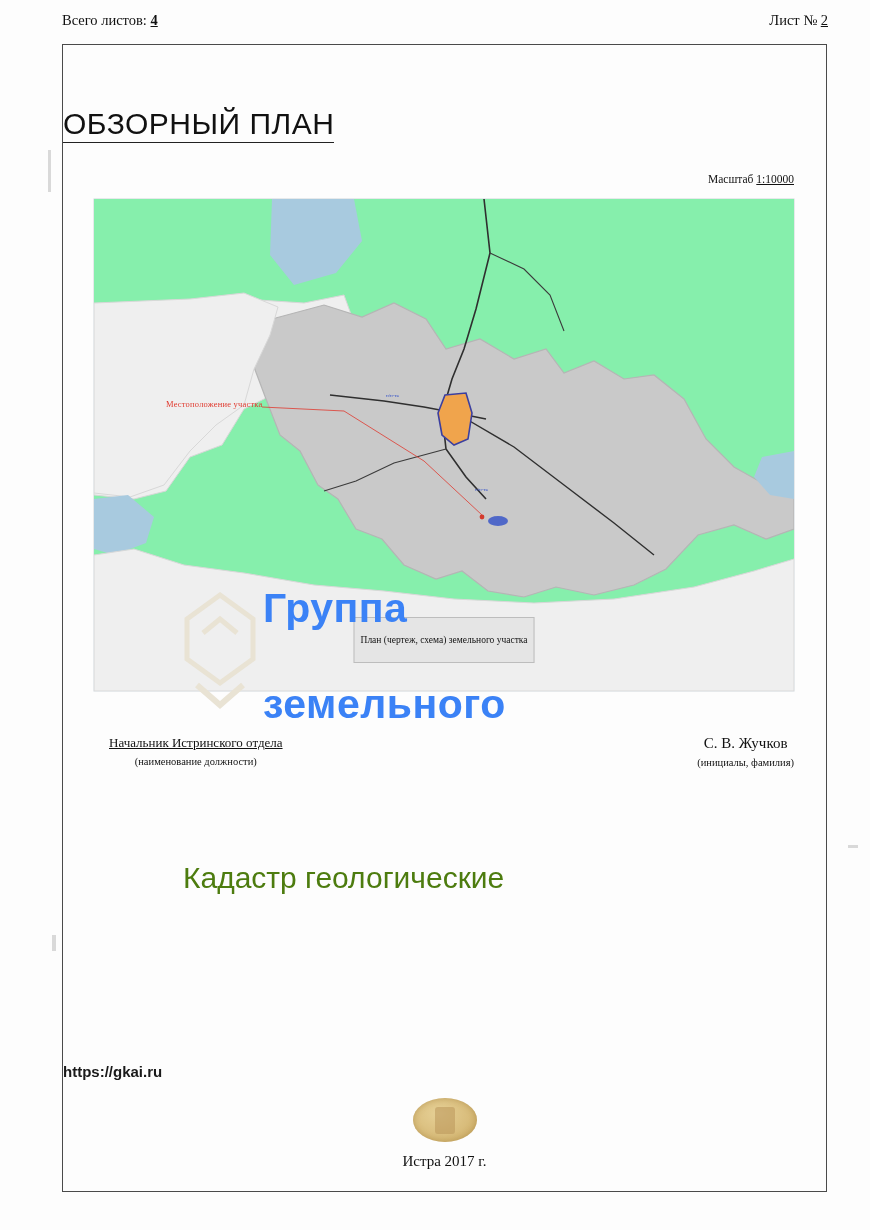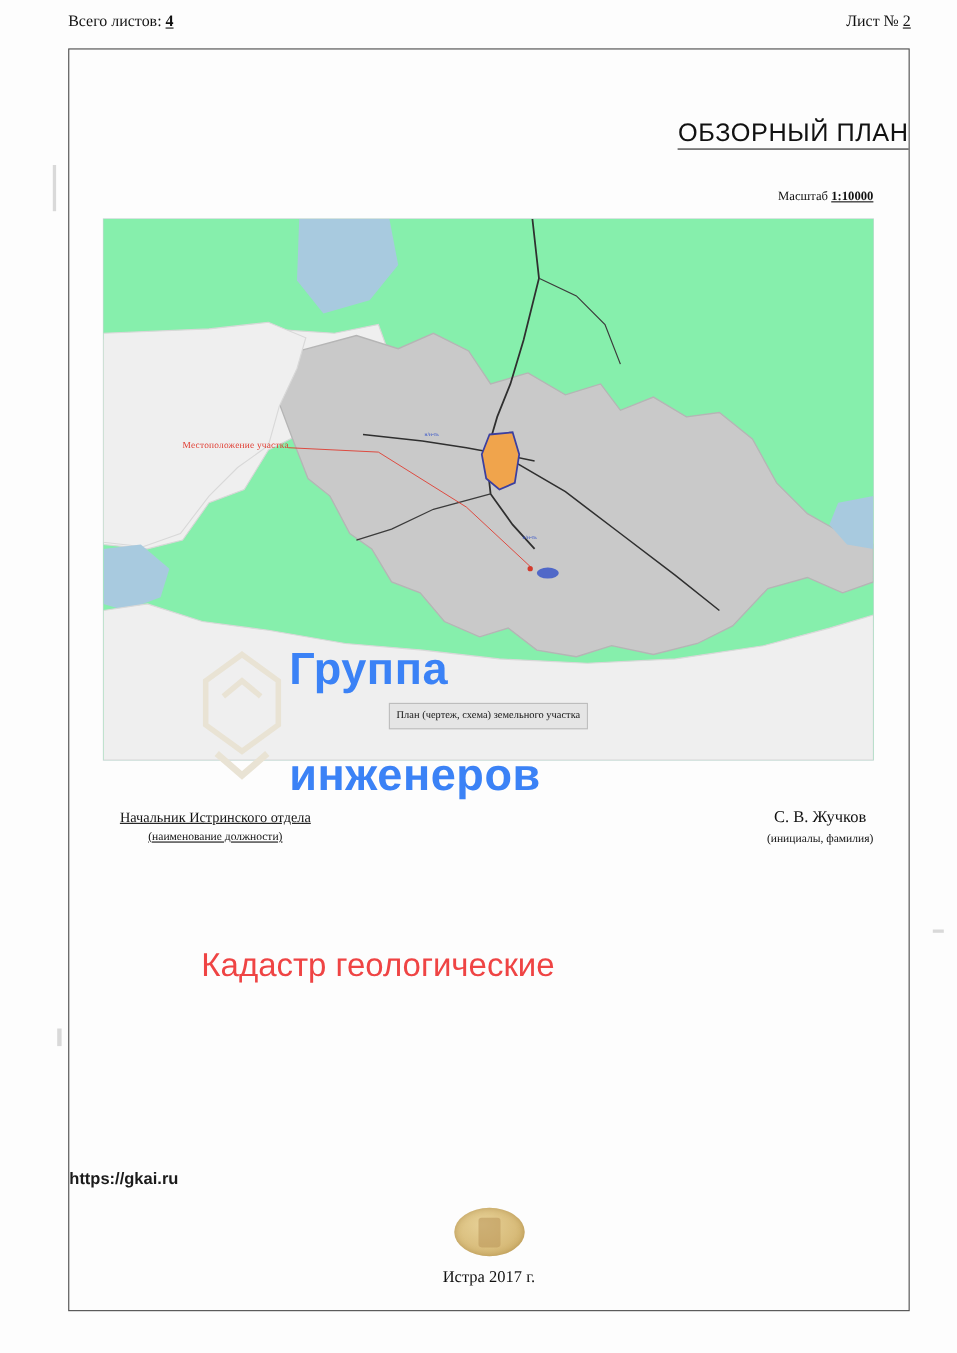--- a/index.html
+++ b/index.html
@@ -61,41 +61,40 @@
     border: 1.3px solid #4a4a4a;
     box-sizing: border-box;
   }
 
   
   .doc-title {
     position: absolute;
     top: 62px;
     left: 0;
     width: 100%;
-    text-align: right;
+    text-align: left;
     font-family: "Liberation Sans", sans-serif;
-    font-size: 23px;
+    font-size: 30px;
     letter-spacing: 0.5px;
     font-weight: 400;
   }
   .doc-title span {
     border-bottom: 1.6px solid #222;
     padding-bottom: 2px;
   }
 
   
   .scale-line {
     position: absolute;
     top: 128px;
     right: 32px;
     font-size: 11.5px;
   }
   .scale-line .val {
     text-decoration: underline;
-    font-weight: bold;
   }
 
   
   .map-box {
     position: absolute;
     left: 31px;
     top: 154px;
     width: 700px;
     height: 492px;
     background: #86efac;
@@ -110,21 +109,21 @@
   }
 
   .map-caption {
     position: absolute;
     left: 50%;
     transform: translateX(-50%);
     bottom: 28px;
     font-size: 9.5px;
     color: #111;
     background: rgba(226,226,226,0.75);
-    padding: 6px 6px;
+    padding: 17px 6px;
     white-space: nowrap;
     border: 0.5px solid #bdbdbd;
   }
 
   .loc-label {
     position: absolute;
     left: 72px;
     top: 200px;
     font-size: 8.5px;
     color: #e0392e;
@@ -163,21 +162,20 @@
     text-align: center;
   }
   .sig-left .post {
     font-size: 13px;
     text-decoration: underline;
     white-space: nowrap;
   }
   .sig-left .hint {
     font-size: 10.5px;
     margin-top: 5px;
-    text-decoration: underline;
   }
   .sig-right {
     position: absolute;
     right: 32px;
     top: 0;
     text-align: center;
   }
   .sig-right .name {
     font-size: 15px;
     white-space: nowrap;
@@ -221,21 +219,21 @@
   .wm-blue {
     position: absolute;
     left: 120px;
     top: 810px;
     width: 600px;
     pointer-events: none;
     user-select: none;
     font-family: "Liberation Sans", sans-serif;
     font-size: 30px;
     font-weight: 400;
-    color: #ef4444;
+    color: #4d7c0f;
     line-height: 1.55;
   }
 
   
   .site-url {
     position: absolute;
     top: 1018px;
     left: 0;
     width: 100%;
     font-family: "Liberation Sans", sans-serif;
@@ -368,21 +366,21 @@
       </div>
     </div>
 
     <div class="wm-group">
       <svg class="wm-logo" viewBox="0 0 74 130">
         <path d="M37,6 L70,30 L70,70 L37,94 L4,70 L4,30 Z" fill="none" stroke="currentColor" stroke-width="5"></path>
         <path d="M20,44 L37,30 L54,44" fill="none" stroke="currentColor" stroke-width="5"></path>
         <path d="M14,96 L37,116 L60,96" fill="none" stroke="currentColor" stroke-width="6"></path>
       </svg>
       <div class="wm-text wm-t1">Группа</div>
-      <div class="wm-text wm-t3">инженеров</div>
+      <div class="wm-text wm-t3">земельного</div>
     </div>
 
     <div class="wm-blue">
       <div>Кадастр геологические</div>
     </div>
 
     <div class="site-url">https://gkai.ru</div>
     <div class="stamp"></div>
     <div class="footer-city">Истра 2017 г.</div>
 

